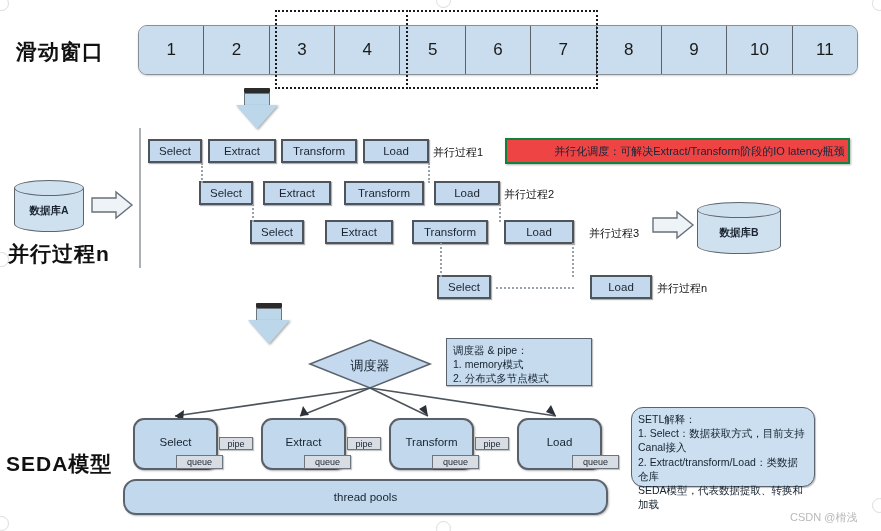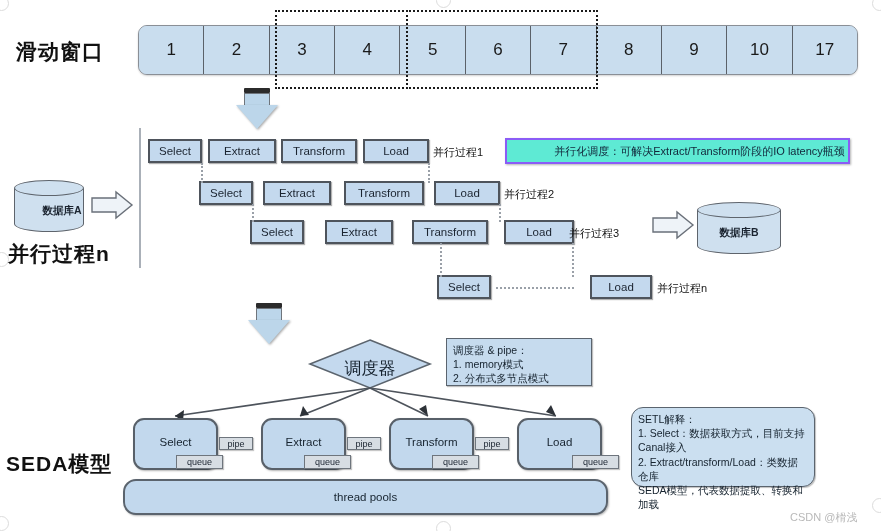--- a/index.html
+++ b/index.html
@@ -98,22 +98,22 @@
   }
   .proc-label {
     position: absolute;
     font-size: 11px;
     color: #141414;
     white-space: nowrap;
     font-weight: normal;
   }
   .banner {
     position: absolute;
-    background: #5eead4;
-    border: 2px solid #8b5cf6;
+    background: #ef4444;
+    border: 2px solid #15803d;
     box-shadow: 1px 1px 2px rgba(0,0,0,0.3);
     display: flex;
     align-items: center;
     justify-content: center;
     font-size: 11px;
     color: #12263a;
     box-sizing: border-box;
     white-space: nowrap;
     padding-left: 44px;
   }
@@ -164,21 +164,21 @@
     text-align: center;
     font-size: 10.5px;
     font-weight: bold;
     color: #1b2430;
     z-index: 3;
   }
   .diamond-text {
     position: absolute;
     width: 100%;
     text-align: center;
-    font-size: 17px;
+    font-size: 13px;
     color: #16232f;
   }
   .note-box {
     position: absolute;
     background: #c6dbee;
     border: 1.8px solid #5b646e;
     box-sizing: border-box;
     font-size: 10.5px;
     line-height: 1.35;
     color: #16232f;
@@ -269,42 +269,42 @@
       <div class="window-cell">1</div>
       <div class="window-cell">2</div>
       <div class="window-cell">3</div>
       <div class="window-cell">4</div>
       <div class="window-cell">5</div>
       <div class="window-cell">6</div>
       <div class="window-cell">7</div>
       <div class="window-cell">8</div>
       <div class="window-cell">9</div>
       <div class="window-cell">10</div>
-      <div class="window-cell">17</div>
+      <div class="window-cell">11</div>
     </div>
   </div>
 
   <div class="window-highlight" style="left:275px; top:10px; width:133px; height:79px;"></div>
   <div class="window-highlight" style="left:406px; top:10px; width:192px; height:79px;"></div>
 
   <div class="big-arrow" style="left:236px; top:88px;">
     <div class="cap"></div>
     <div class="stem"></div>
     <div class="body"></div>
   </div>
 
   <div class="section-label abs" style="left:8px; top:240px;">并行过程n</div>
 
   <div class="vrule" style="left:139px; top:128px; height:140px;"></div>
 
   <div class="cyl" style="left:14px; top:180px; width:70px; height:52px;">
     <div class="bottom" style="top:36px;"></div>
     <div class="side" style="height:36px;"></div>
     <div class="top"></div>
-    <div class="cap-label" style="top:24px;padding-left:13px;">数据库A</div>
+    <div class="cap-label" style="top:24px;">数据库A</div>
   </div>
 
   <svg class="overlay">
     <polygon points="92,198 116,198 116,192 132,205 116,218 116,212 92,212" fill="#eef3f8" stroke="#6a7079" stroke-width="1.4"></polygon>
     <polygon points="653,218 677,218 677,212 693,225 677,238 677,232 653,232" fill="#eef3f8" stroke="#6a7079" stroke-width="1.4"></polygon>
   </svg>
 
   <div class="cyl" style="left:697px; top:202px; width:84px; height:52px;">
     <div class="bottom" style="top:36px;"></div>
     <div class="side" style="height:36px;"></div>
@@ -323,21 +323,21 @@
   <div class="proc-box" style="left:199px; top:181px; width:54px;">Select</div>
   <div class="proc-box" style="left:263px; top:181px; width:68px;">Extract</div>
   <div class="proc-box" style="left:344px; top:181px; width:80px;">Transform</div>
   <div class="proc-box" style="left:434px; top:181px; width:66px;">Load</div>
   <div class="proc-label" style="left:504px; top:187px;">并行过程2</div>
 
   <div class="proc-box" style="left:250px; top:220px; width:54px;">Select</div>
   <div class="proc-box" style="left:325px; top:220px; width:68px;">Extract</div>
   <div class="proc-box" style="left:412px; top:220px; width:76px;">Transform</div>
   <div class="proc-box" style="left:504px; top:220px; width:70px;">Load</div>
-  <div class="proc-label" style="left:569px; top:226px;">并行过程3</div>
+  <div class="proc-label" style="left:589px; top:226px;">并行过程3</div>
 
   <div class="proc-box" style="left:437px; top:275px; width:54px;">Select</div>
   <div class="proc-box" style="left:590px; top:275px; width:62px;">Load</div>
   <div class="proc-label" style="left:657px; top:281px;">并行过程n</div>
 
   <div class="vdots" style="left:201px; top:163px; height:20px;"></div>
   <div class="vdots" style="left:252px; top:204px; height:18px;"></div>
   <div class="vdots" style="left:428px; top:163px; height:20px;"></div>
   <div class="vdots" style="left:499px; top:204px; height:18px;"></div>
   <div class="vdots" style="left:440px; top:243px; height:34px;"></div>

